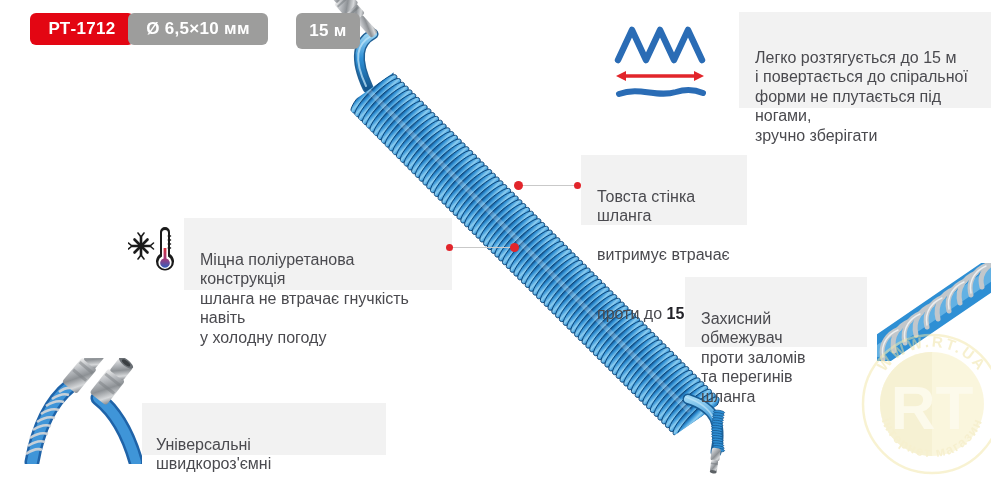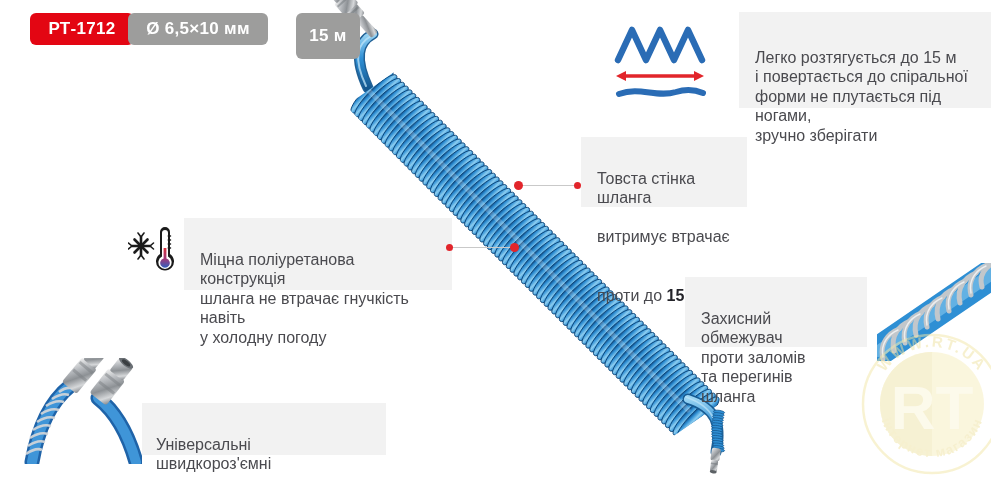--- a/index.html
+++ b/index.html
@@ -16,37 +16,37 @@
   .badge{
     position:absolute;
     display:flex;align-items:center;justify-content:center;
     color:#ffffff;font-weight:bold;
     border-radius:6px;
     letter-spacing:.3px;
     white-space:nowrap;
   }
   .badge-sku{left:14px;top:13px;width:104px;height:32px;background:#e30613;font-size:17px;}
   .badge-dim{left:112px;top:13px;width:140px;height:32px;background:#9d9d9c;font-size:17px;}
-  .badge-len{left:280px;top:13px;width:64px;height:46px;background:#9d9d9c;font-size:17px;}
+  .badge-len{left:280px;top:13px;width:64px;height:36px;background:#9d9d9c;font-size:17px;}
 
   
   .callout{
     position:absolute;
     background:#f2f2f2;
     color:#4a4a4f;
     font-size:16px;
     line-height:19.5px;
     padding:12px 16px;
     box-sizing:border-box;
     white-space:pre-line;
   }
   .callout b{color:#24242a;font-weight:bold;}
 
   .c-stretch{left:723px;top:12px;width:268px;height:96px;padding-top:16px;}
-  .c-wall{left:565px;top:137px;width:166px;height:70px;}
+  .c-wall{left:565px;top:155px;width:166px;height:70px;}
   .c-cold{left:168px;top:218px;width:268px;height:72px;}
   .c-limiter{left:669px;top:277px;width:182px;height:70px;}
   .c-connect{left:124px;top:403px;width:246px;height:52px;}
 
   
   .leader{position:absolute;height:1px;background:#c9c9c9;}
   .dot{position:absolute;width:7px;height:7px;border-radius:50%;background:#e2252b;}
   .dot.big{width:9px;height:9px;}
 
   

